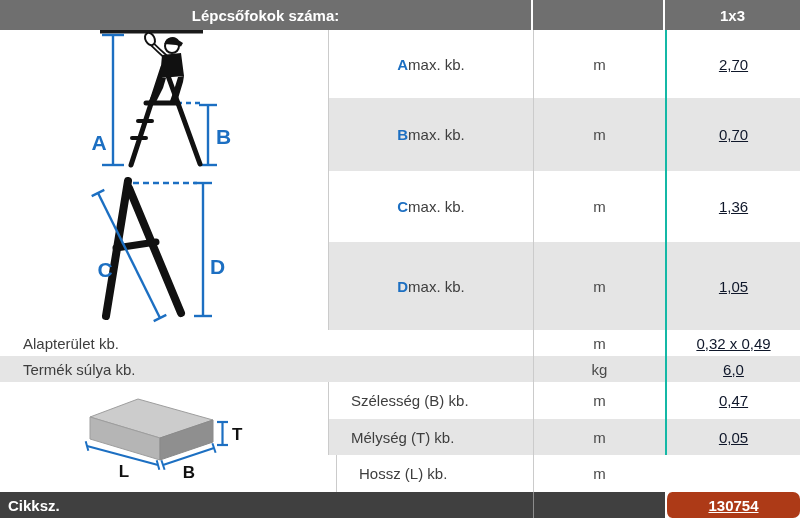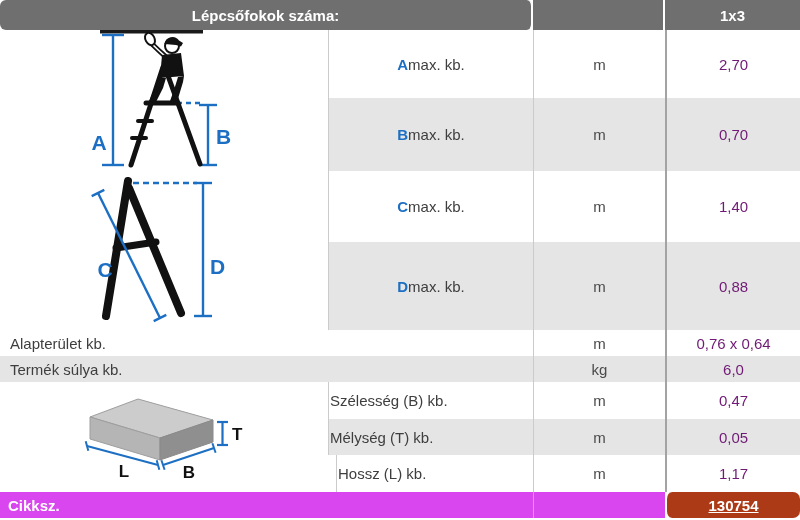--- a/index.html
+++ b/index.html
@@ -9,38 +9,38 @@
     display:grid;
     grid-template-columns:328px 205px 132px 135px;
     grid-template-rows:30px 68px 73px 71px 88px 26px 26px 37px 36px 37px 26px 2px;
     font-family:"Liberation Sans",sans-serif;
     font-size:15px;color:#3e3e3e;background:#fff;
     overflow:hidden;
   }
   .cell{display:flex;align-items:center;box-sizing:border-box;}
   
   .hdr{background:#6f6f6f;color:#fff;font-weight:bold;justify-content:center;}
-  .hdr-left{grid-area:1/1/2/3;border-right:2px solid #fff;border-radius:6px;}
+  .hdr-left{grid-area:1/1/2/3;border-right:2px solid #fff;}
   .hdr-mid{grid-area:1/3/2/4;border-right:2px solid #fff;}
   .hdr-right{grid-area:1/4/2/5;}
   
   .lbl{border-left:1px solid #cbcbcb;}
   .lbl-center{justify-content:center;}
-  .lbl-left{padding-left:1px;}
-  .lbl-span{padding-left:10px;}
+  .lbl-left{padding-left:22px;}
+  .lbl-span{padding-left:23px;}
   .unit{border-left:1px solid #cbcbcb;justify-content:center;color:#4a4a4a;}
-  .val{border-left:2px solid #a3a3a3;justify-content:center;color:#701a75;}
+  .val{border-left:2px solid #14b8a6;justify-content:center;color:#0f172a;text-decoration:underline;}
   .gray{background:#e5e5e5;}
   .letter{color:#1c6fc2;font-weight:bold;}
   
   .illus{background:#fff;justify-content:flex-start;align-items:flex-start;}
   .ladder-cell{grid-area:2/1/6/2;}
   .box-cell{grid-area:8/1/11/2;}
   
-  .ftr{background:#d946ef;color:#fff;font-weight:bold;}
+  .ftr{background:#404040;color:#fff;font-weight:bold;}
   .ftr-label{grid-area:11/1/12/3;padding-left:8px;}
   .ftr-mid{grid-area:11/3/12/4;border-left:1px solid rgba(255,255,255,0.4);}
   .ftr-val{grid-area:11/4/12/5;background:#ad3a17;border-left:2px solid #fff;justify-content:center;border-radius:7px;}
   .ftr-val a{color:#fff;font-weight:bold;text-decoration:underline;}
   .filler{grid-area:12/1/13/5;background:#fff;}
   svg text{font-family:"Liberation Sans",sans-serif;}
 </style>
 </head>
 <body>
 
@@ -127,32 +127,32 @@
       <span> max. kb.</span>
   </div>
   <div class="cell unit gray" style="grid-area:3/3;">m</div>
   <div class="cell val gray" style="grid-area:3/4;">0,70</div>
 
   <div class="cell lbl lbl-center" style="grid-area:4/2;">
     <span class="letter">C</span>
       <span> max. kb.</span>
   </div>
   <div class="cell unit" style="grid-area:4/3;">m</div>
-  <div class="cell val" style="grid-area:4/4;">1,40</div>
+  <div class="cell val" style="grid-area:4/4;">1,36</div>
 
   <div class="cell lbl lbl-center gray" style="grid-area:5/2;">
     <span class="letter">D</span>
       <span> max. kb.</span>
   </div>
   <div class="cell unit gray" style="grid-area:5/3;">m</div>
-  <div class="cell val gray" style="grid-area:5/4;">0,88</div>
+  <div class="cell val gray" style="grid-area:5/4;">1,05</div>
 
   <div class="cell lbl-span" style="grid-area:6/1/7/3;">Alapterület kb.</div>
   <div class="cell unit" style="grid-area:6/3;">m</div>
-  <div class="cell val" style="grid-area:6/4;">0,76 x 0,64</div>
+  <div class="cell val" style="grid-area:6/4;">0,32 x 0,49</div>
 
   <div class="cell unit gray" style="grid-area:7/3;">kg</div>
   <div class="cell lbl-span gray" style="grid-area:7/1/8/3;">Termék súlya kb.</div>
   <div class="cell val gray" style="grid-area:7/4;">6,0</div>
 
   <div class="cell illus box-cell">
     <svg width="328" height="110" viewBox="0 0 328 110">
       <path d="M90,35 L138,17 L213,38 L160,56 Z" fill="#cccccc" stroke="#9e9e9e" stroke-width="1"></path>
       <path d="M90,35 L90,57 L160,78 L160,56 Z" fill="#b5b5b5" stroke="#9e9e9e" stroke-width="1"></path>
       <path d="M160,56 L160,78 L213,60 L213,38 Z" fill="#8f8f8f" stroke="#8a8a8a" stroke-width="1"></path>
@@ -180,21 +180,20 @@
   <div class="cell lbl lbl-left" style="grid-area:8/2;">Szélesség (B) kb.</div>
   <div class="cell unit" style="grid-area:8/3;">m</div>
   <div class="cell val" style="grid-area:8/4;">0,47</div>
 
   <div class="cell lbl lbl-left gray" style="grid-area:9/2;">Mélység (T) kb.</div>
   <div class="cell unit gray" style="grid-area:9/3;">m</div>
   <div class="cell val gray" style="grid-area:9/4;">0,05</div>
 
   <div class="cell lbl lbl-left" style="grid-area:10/2;margin-left:8px;">Hossz (L) kb.</div>
   <div class="cell unit" style="grid-area:10/3;">m</div>
-  <div class="cell val" style="grid-area:10/4;">1,17</div>
 
   <div class="cell ftr ftr-label">Cikksz.</div>
   <div class="cell ftr ftr-mid"></div>
   <div class="cell ftr-val">
     <a href="#">130754</a>
   </div>
 
   <div class="filler"></div>
 </div>
 

